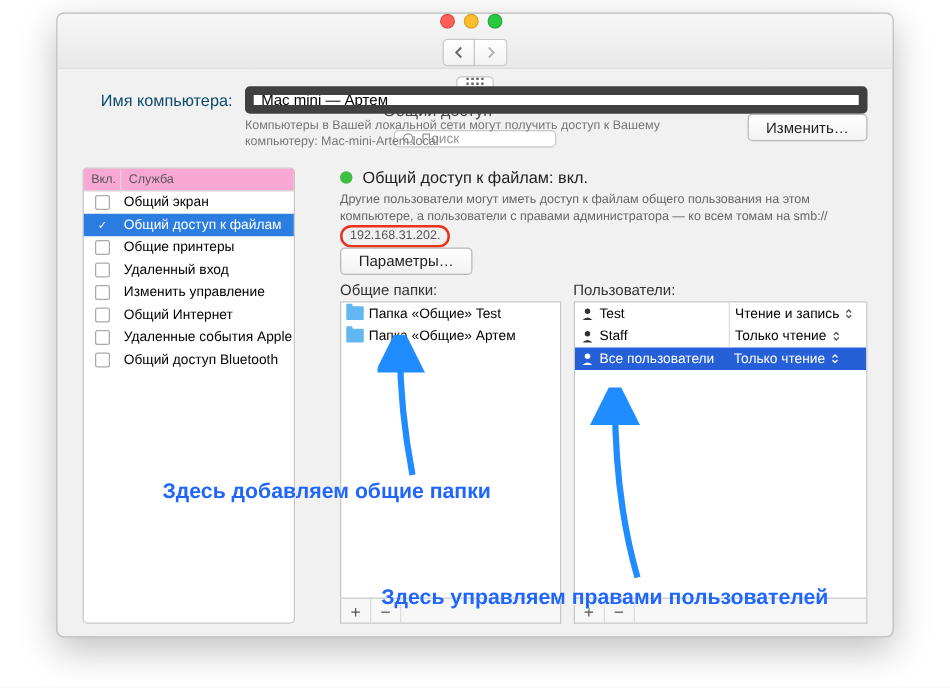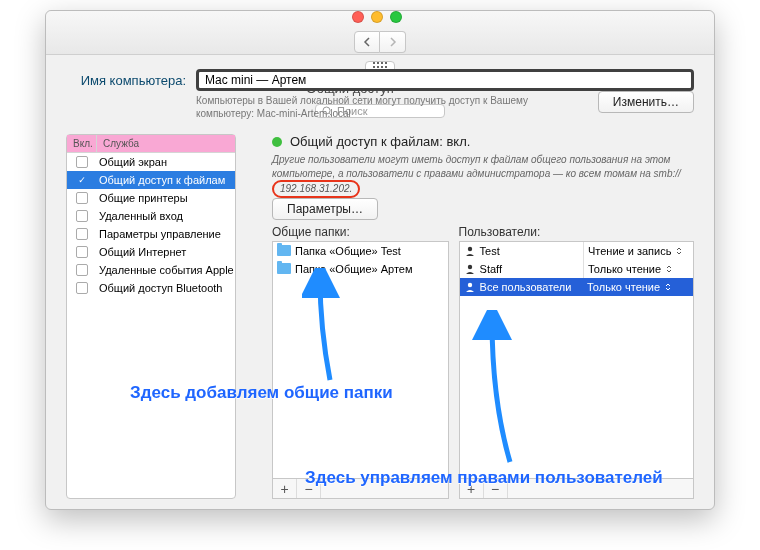--- a/index.html
+++ b/index.html
@@ -21,38 +21,38 @@
   .navbtns { display:flex; }
   .tbtn { width:26px; height:22px; background:linear-gradient(#fff,#f2f2f2); border:1px solid #c7c7c7; display:flex; align-items:center; justify-content:center; font-size:11px; color:#555; }
   .tbtn:first-child { border-radius:4px 0 0 4px; }
   .tbtn:last-child { border-radius:0 4px 4px 0; border-left:none; }
   .gridbtn { width:30px; height:22px; border:1px solid #c7c7c7; border-radius:4px; background:#fff; display:flex; align-items:center; justify-content:center; }
   .title { flex:1; text-align:center; font-size:13px; color:#4a4a4a; font-weight:400; margin-left:-60px; }
   .search { display:flex; align-items:center; width:130px; height:22px; background:#fff; border:1px solid #c7c7c7; border-radius:4px; padding:0 6px; color:#999; font-size:11px; gap:4px; }
   .content { padding: 14px 20px 10px 20px; flex:1; display:flex; flex-direction:column; }
   .row { display:flex; align-items:flex-start; gap:10px; }
   .label { font-size:13px; color:#0c4a6e; text-align:right; }
-  .textfield { flex:1; height:22px; border:3px solid #404040; border-radius:4px; background:#fff; padding:0 6px; font-size:12px; }
+  .textfield { flex:1; height:22px; border:7px solid #404040; border-radius:4px; background:#fff; padding:0 6px; font-size:12px; }
   .hint { font-size:10px; color:#777; line-height:1.3; margin-top:3px; }
   .btn { background:linear-gradient(#fff,#f2f2f2); border:1px solid #b8b8b8; border-radius:4px; font-size:12px; padding:3px 14px; color:#222; }
   .main { display:flex; gap:14px; margin-top:14px; flex:1; }
   .services { width:170px; background:#fff; border:1px solid #c7c7c7; border-radius:4px; font-size:11px; }
   .svc-head { display:flex; background:#f9a8d4; border-bottom:1px solid #d5d5d5; }
   .svc-head span { padding:3px 6px; color:#555; font-size:10px; }
   .svc-head span:first-child { width:30px; border-right:1px solid #d5d5d5; }
   .svc-row { display:flex; align-items:center; height:18px; }
   .svc-row.sel { background:#2b7de1; color:#fff; }
   .chk { width:30px; display:flex; justify-content:center; }
   .chk span { width:12px; height:12px; border:1px solid #aaa; border-radius:2px; display:inline-flex; align-items:center; justify-content:center; background:#fff; font-size:9px; color:#fff; }
   .chk.on span { background:#2b7de1; border-color:#2b7de1; }
   .svc-name { flex:1; font-size:11px; padding-left:2px; white-space:nowrap; overflow:hidden; }
   .right { flex:1; display:flex; flex-direction:column;padding-left:22px; }
   .status-row { display:flex; align-items:center; gap:8px; font-size:13px; font-weight:500; color:#222; }
   .status-dot { width:10px; height:10px; border-radius:50%; background:#3fbf3f; }
-  .desc { font-size:10px; color:#666; margin-top:4px; line-height:1.35;font-style:italic; }
+  .desc { font-size:10px; color:#666; margin-top:4px; line-height:1.35; }
   .ip-pill { display:inline-block; border:2px solid #e8341a; border-radius:10px; padding:0 6px; color:#555; font-size:10px; }
   .options-row { display:flex; justify-content:flex-start; margin-top:0; }
   .lists { display:flex; gap:10px; margin-top:5px; flex:1; }
   .listcol { flex:1; display:flex; flex-direction:column; }
   .listlabel { font-size:12px; color:#333; margin-bottom:2px; }
   .listbox { flex:1; background:#fff; border:1px solid #c7c7c7; position:relative; overflow:hidden; }
   .li { display:flex; align-items:center; height:18px; font-size:11px; padding:0 4px; gap:4px; }
   .userrow { display:grid; grid-template-columns: 1fr 110px; height:18px; font-size:11px; }
   .userrow > div { display:flex; align-items:center; padding:0 4px; gap:4px;text-align:right; }
   .userrow.sel { background:#2560d8; color:#fff; }
@@ -153,21 +153,21 @@
             <div class="svc-row">
               <div class="chk ">
                 <span></span>
               </div>
               <div class="svc-name">Удаленный вход</div>
             </div>
             <div class="svc-row">
               <div class="chk ">
                 <span></span>
               </div>
-              <div class="svc-name">Параметры управление</div>
+              <div class="svc-name">Изменить управление</div>
             </div>
             <div class="svc-row">
               <div class="chk ">
                 <span></span>
               </div>
               <div class="svc-name">Общий Интернет</div>
             </div>
             <div class="svc-row">
               <div class="chk ">
                 <span></span>

